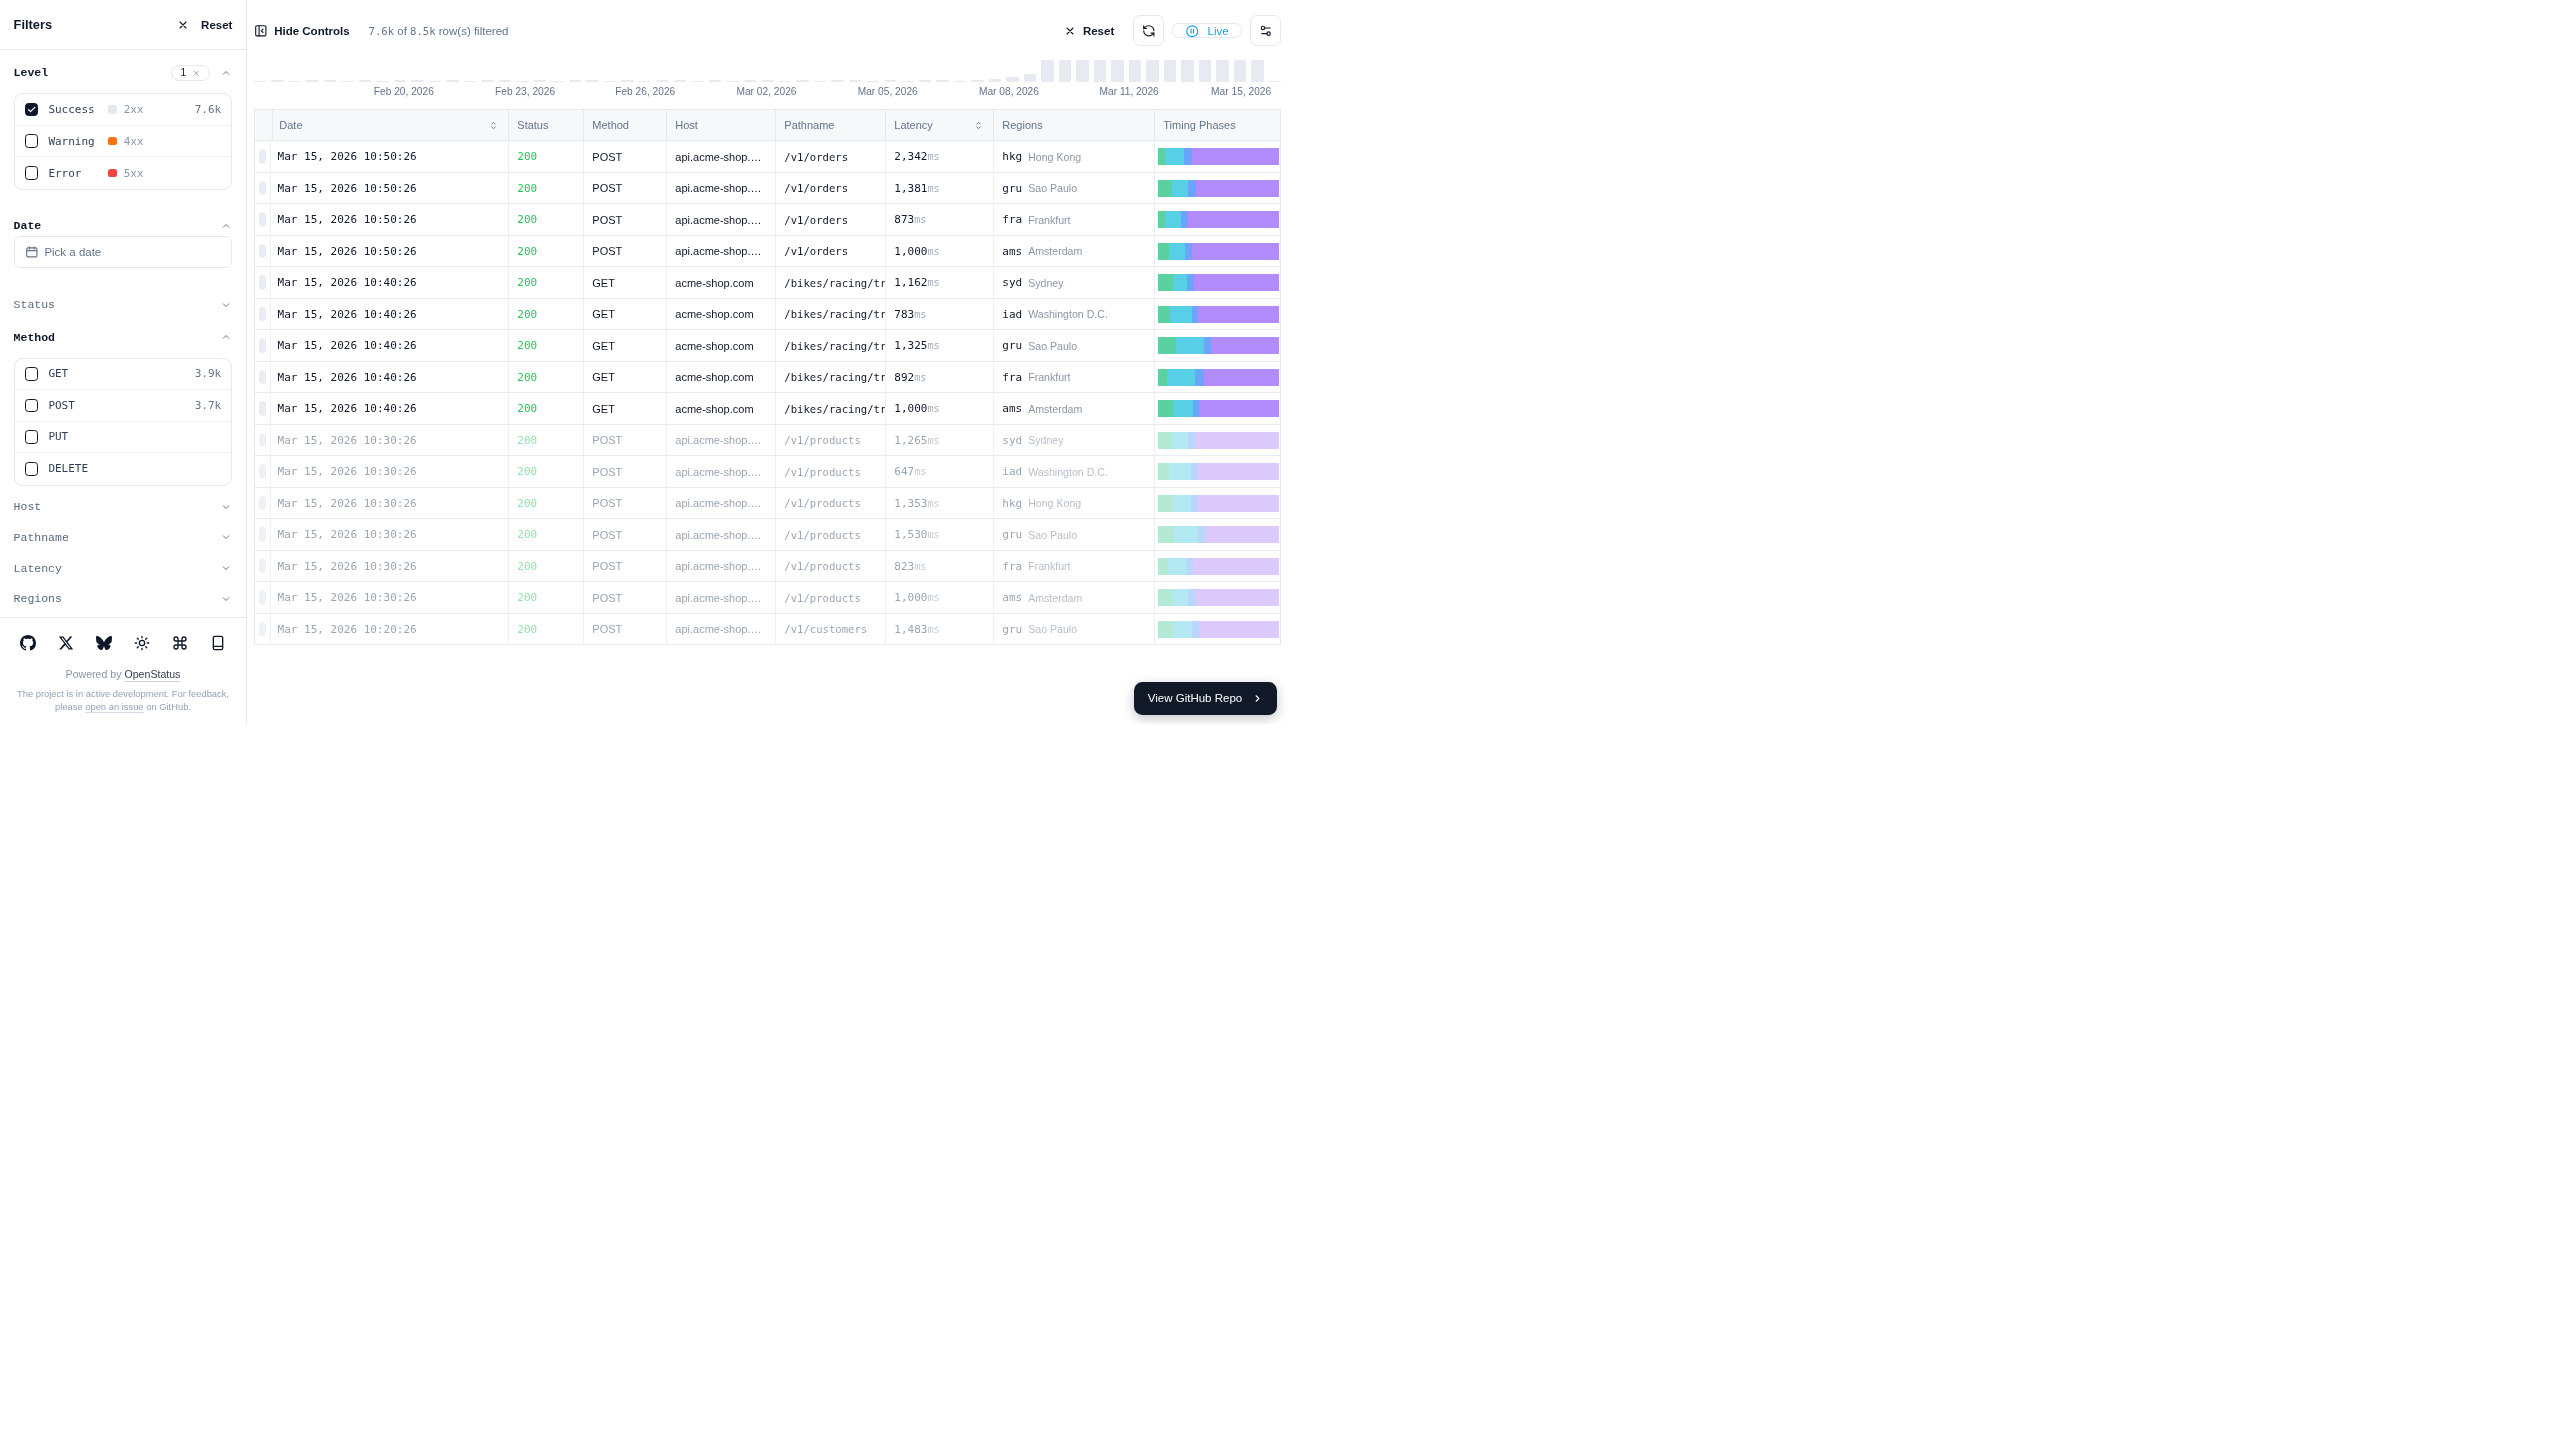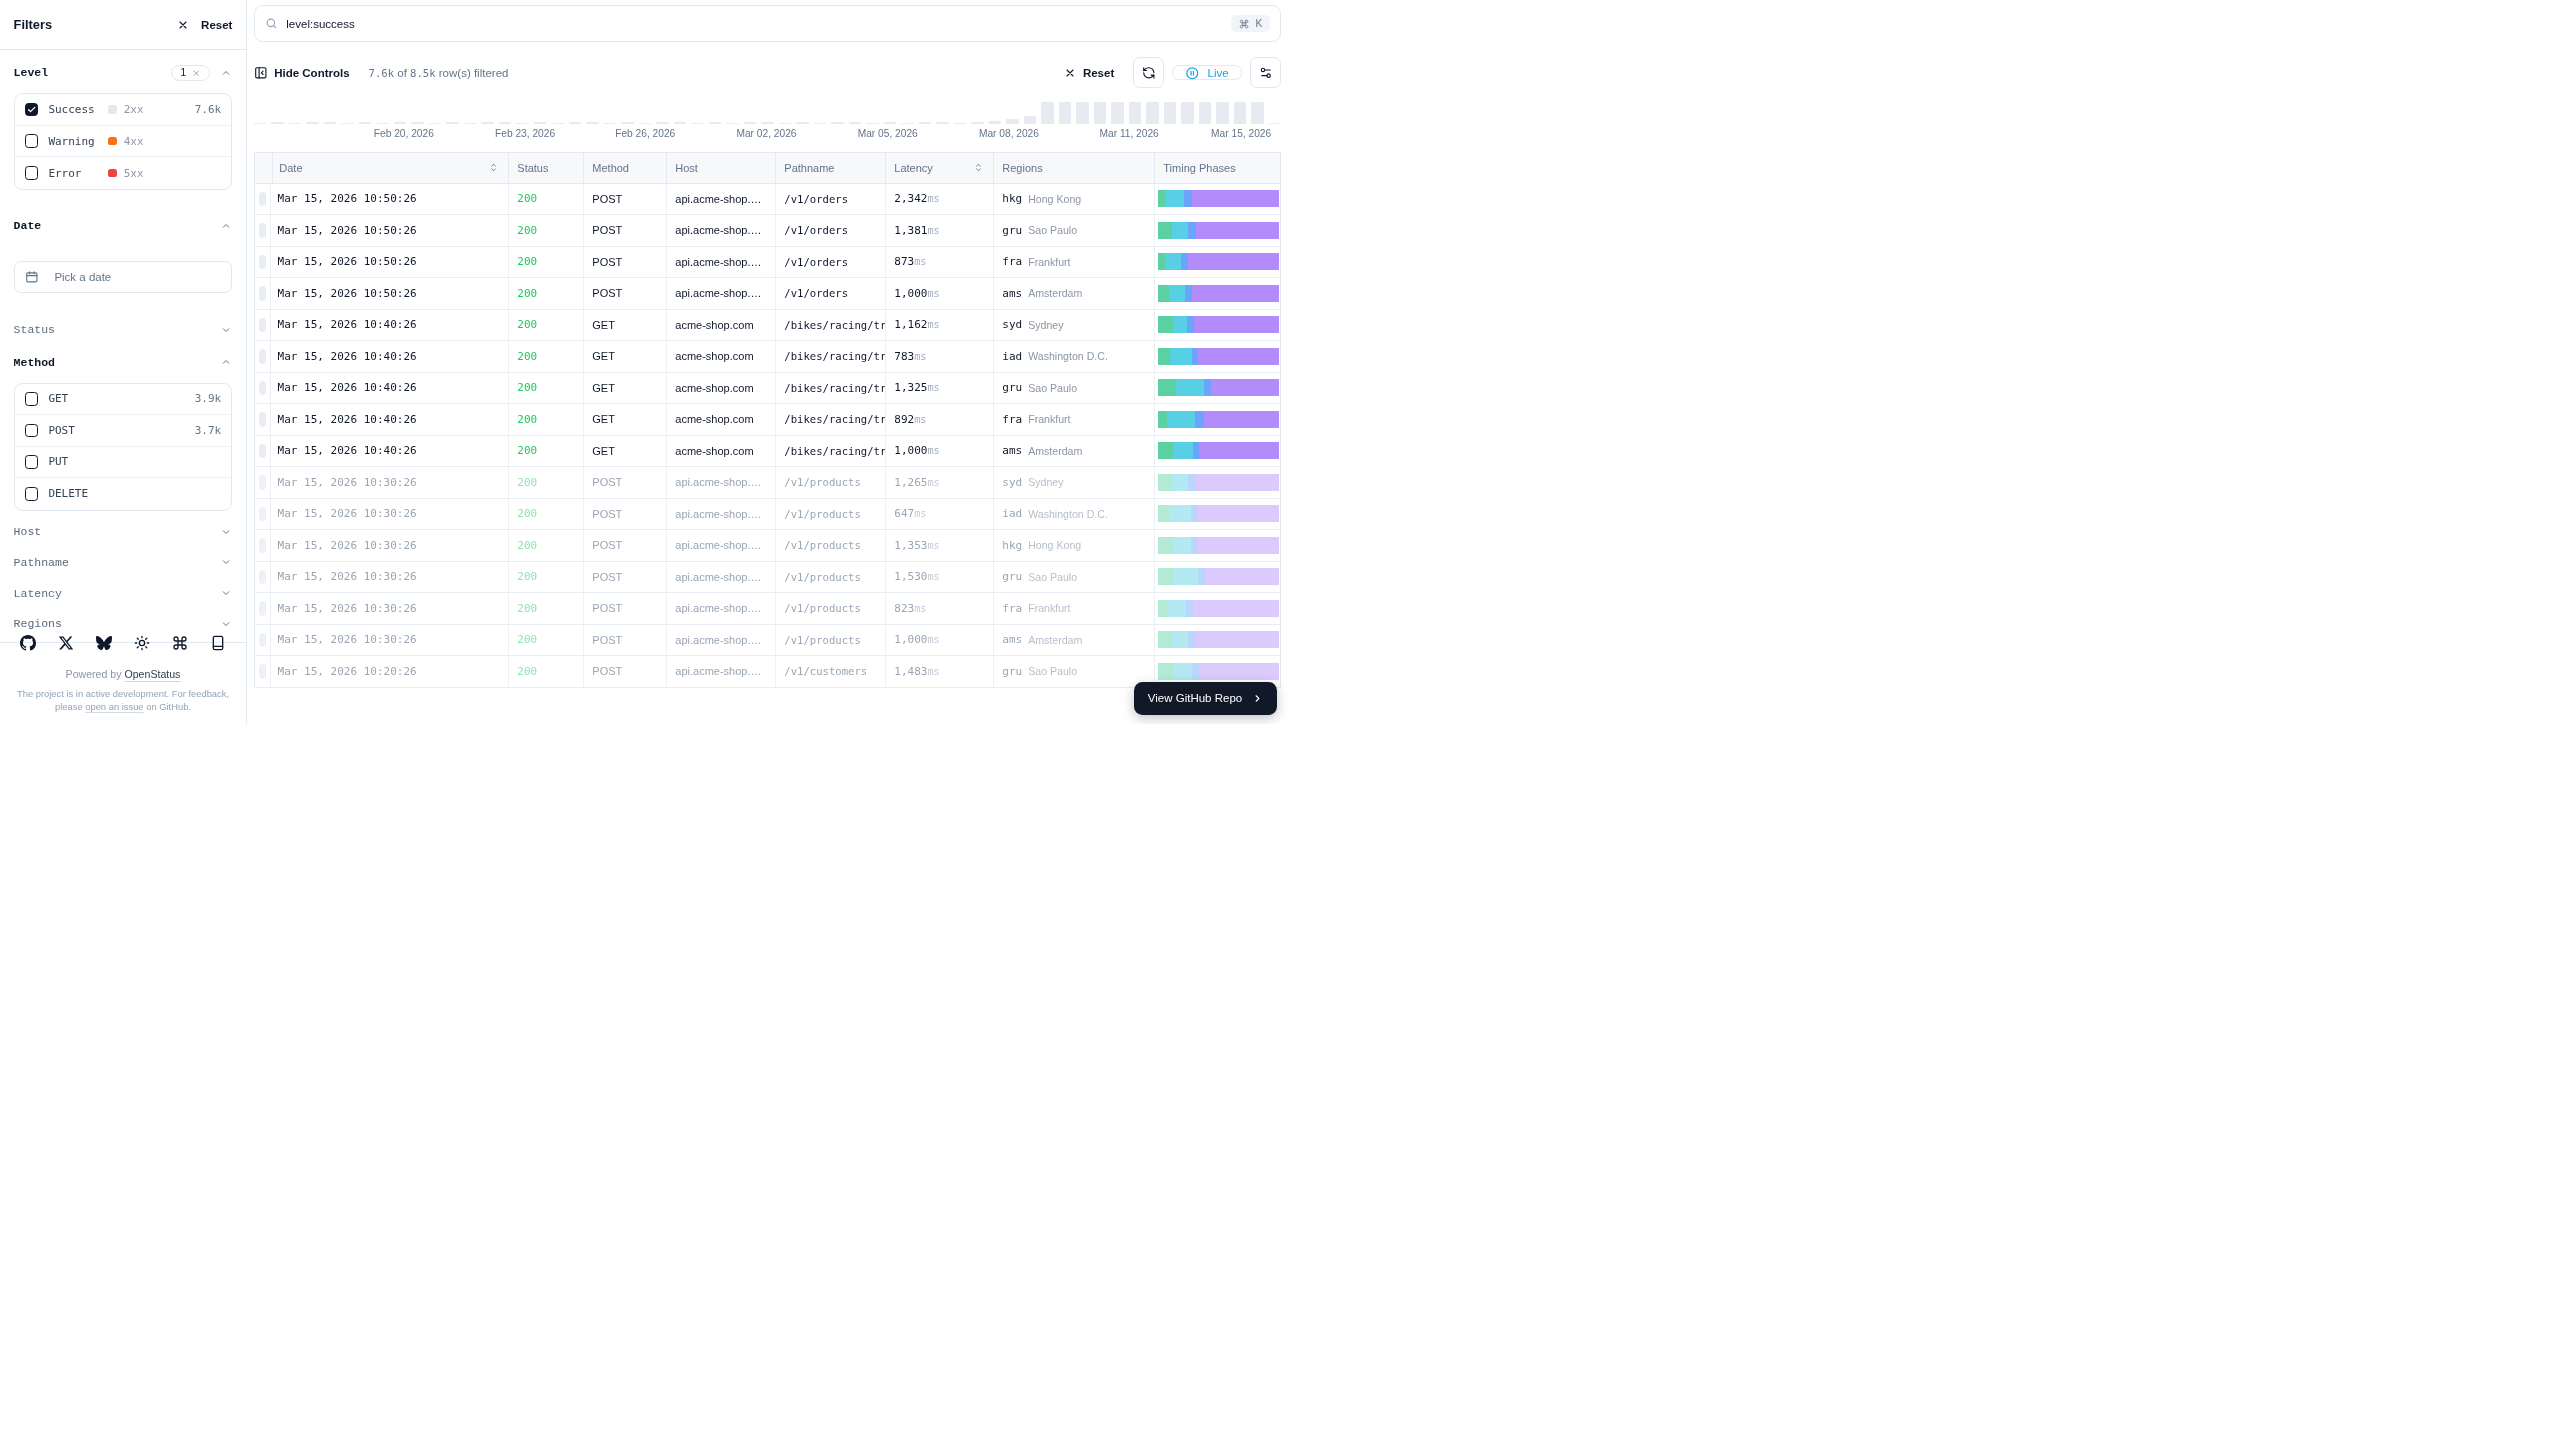--- a/index.html
+++ b/index.html
@@ -28,22 +28,22 @@
   .opt-row { display:flex; align-items:center; height:31.5px; padding:0 10.2px; border-bottom:0.9px solid #eef2f6; cursor:pointer; }
   .opt-row:last-child { border-bottom:none; }
   .cb { width:13.6px; height:13.6px; border:1.3px solid #0f172a; border-radius:3.4px; flex:none;
     display:flex; align-items:center; justify-content:center; background:#fff; }
   .cb.checked { background:#0f172a; border-color:#0f172a; color:#fff; }
   .cb svg { width:9.4px; height:9.4px; }
   .opt-name { font-size:11px; color:#334155; margin-left:10px; min-width:60px; }
   .swatch { width:8.5px; height:8.5px; border-radius:2.6px; flex:none; }
   .opt-code { font-size:11px; color:#8b96a5; margin-left:6.8px; }
   .opt-count { margin-left:auto; font-size:11px; color:#64748b; }
-  .date-input { margin-top:25px; height:32px; border:0.9px solid #e2e8f0; border-radius:6.8px;
-    display:flex; align-items:center; padding:0 10.2px; gap:16px; color:#64748b; cursor:pointer; }
+  .date-input { margin-top:0; height:32px; border:0.9px solid #e2e8f0; border-radius:6.8px;
+    display:flex; align-items:center; padding:0 10.2px; gap:6px; color:#64748b; cursor:pointer; }
   .date-input svg { width:13.6px; height:13.6px; }
   .date-ph { font-size:11.5px; }
   .sb-footer { position:absolute; left:0; right:0; bottom:0; padding:0 13.6px 10.2px; }
   .sb-icons { display:flex; justify-content:center; align-items:center; gap:22px; margin-bottom:17px; }
   .sb-icons .fi { width:16px; height:16px; color:#0f172a; cursor:pointer; display:block; }
   .powered { text-align:center; font-size:10.6px; color:#8b96a5; margin-bottom:8.5px; }
   .powered a { color:#334155; text-decoration:underline; text-decoration-color:#cbd5e1; text-underline-offset:2.6px; cursor:pointer; }
   .sb-note { text-align:center; font-size:9.4px; line-height:12.8px; color:#94a3b8; }
   .sb-note u { text-decoration-color:#d3dae3; text-underline-offset:1.7px; cursor:pointer; }
 
@@ -297,33 +297,20 @@
       </div>
       <div class="powered"><span>Powered by </span><a>OpenStatus</a></div>
       <div class="sb-note">
         <span>The project is in active development. For feedback,</span><br>
         <span>please </span><u>open an issue</u><span> on GitHub.</span>
       </div>
     </div>
   </aside>
 
   <section id="main">
-    <div class="searchbar">
-      <svg class="mag" viewBox="0 0 24 24" fill="none" stroke="currentColor" stroke-width="2" stroke-linecap="round">
-          <circle cx="11" cy="11" r="7"></circle>
-          <path d="m20.5 20.5-4.2-4.2"></path>
-        </svg>
-      <span class="search-val">level:success</span>
-      <span class="kbd-group">
-        <svg viewBox="0 0 24 24" fill="none" stroke="currentColor" stroke-width="2" stroke-linecap="round" stroke-linejoin="round">
-            <path d="M18 3a3 3 0 0 0-3 3v12a3 3 0 1 0 3-3H6a3 3 0 1 0 3 3V6a3 3 0 1 0-3 3h12a3 3 0 1 0-3-3"></path>
-          </svg>
-        <span class="kbd-k">K</span>
-      </span>
-    </div>
 
     <div class="toolbar">
       <span class="hide-controls">
         <svg viewBox="0 0 24 24" fill="none" stroke="currentColor" stroke-width="2" stroke-linecap="round" stroke-linejoin="round">
             <rect x="3" y="3" width="18" height="18" rx="2"></rect>
             <path d="M9 3v18"></path>
             <path d="m16 15-3-3 3-3"></path>
           </svg>
         <span>Hide Controls</span>
       </span>

